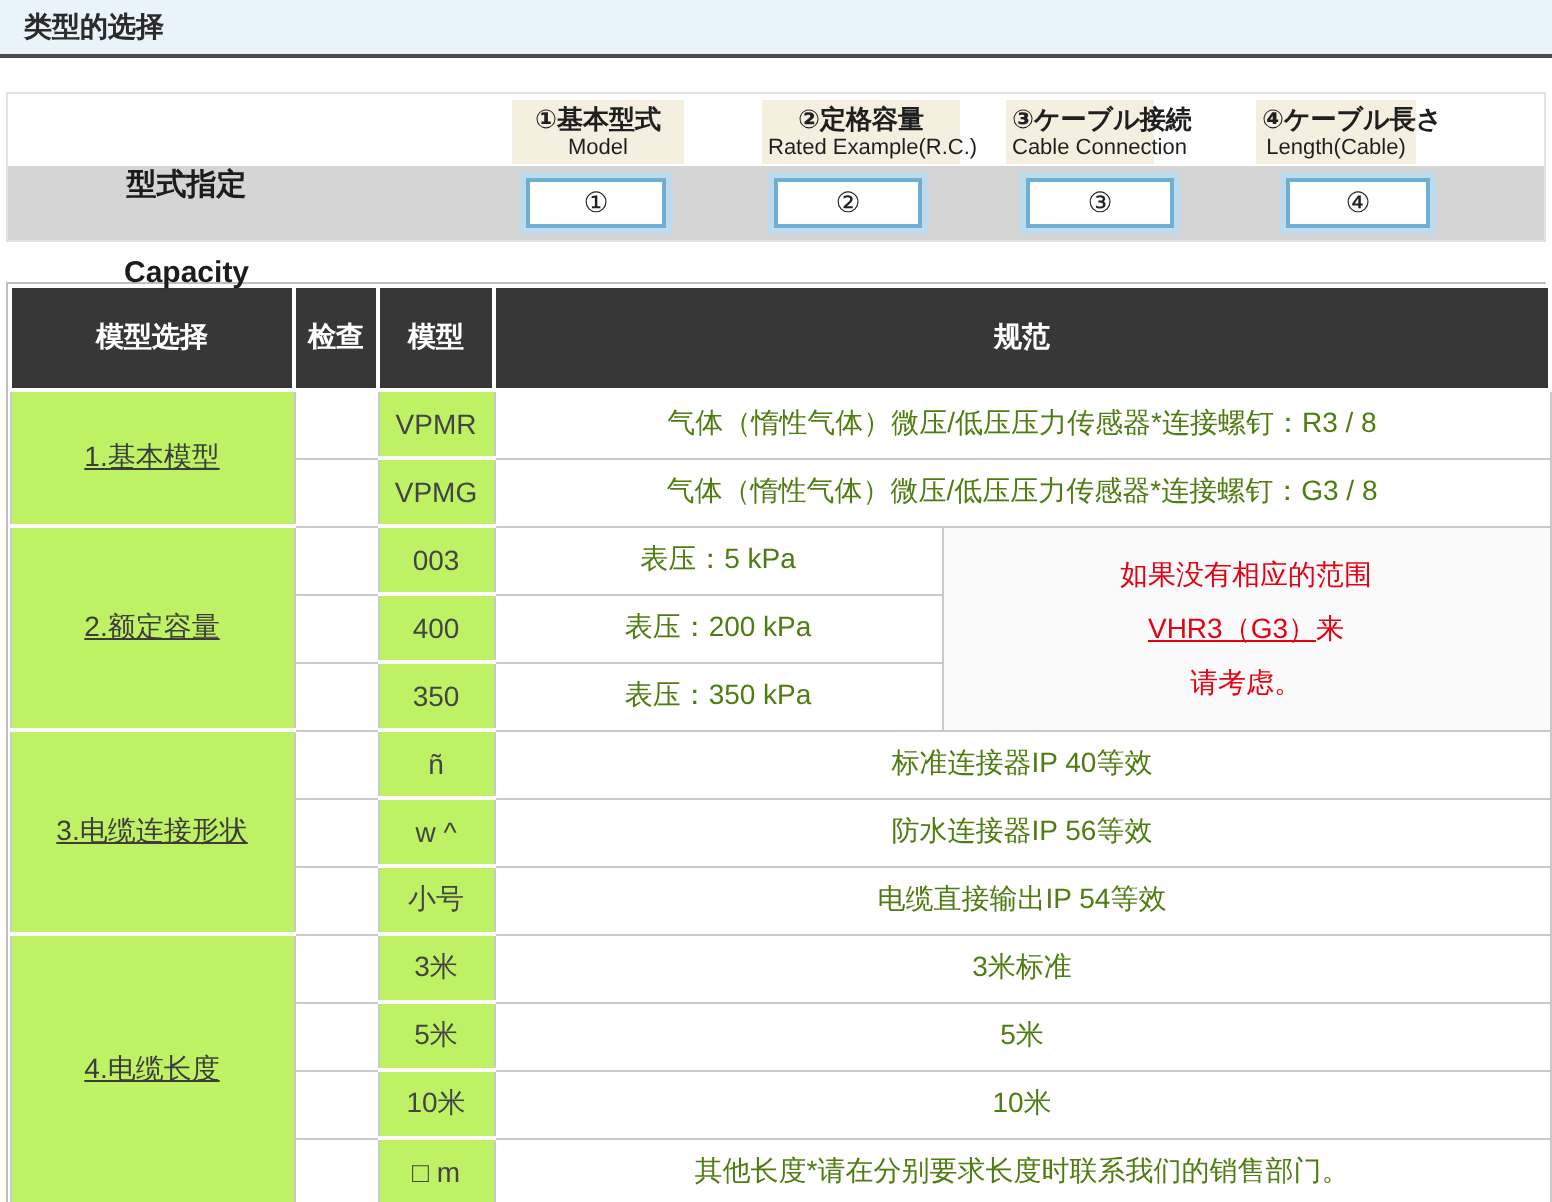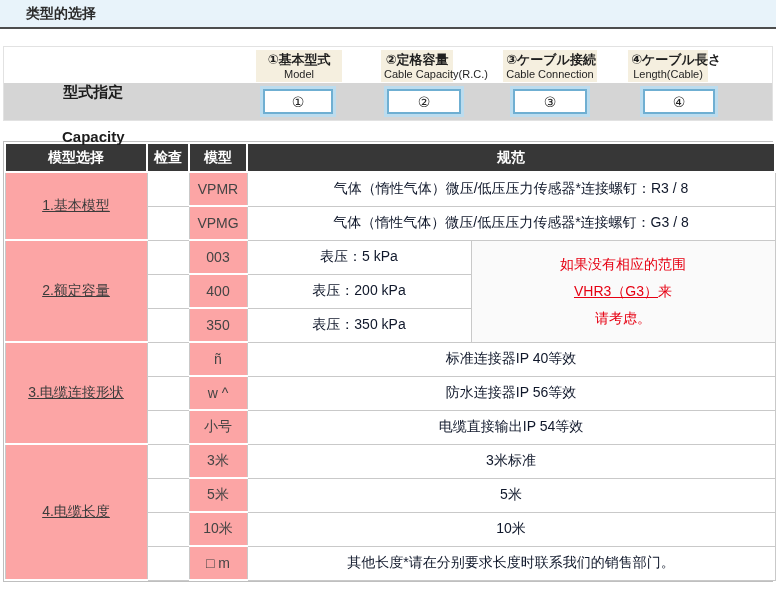--- a/index.html
+++ b/index.html
@@ -2,82 +2,82 @@
 <html><head>
 <meta charset="utf-8">
 <style>
   * { margin:0; padding:0; box-sizing:border-box; }
   html,body { width:776px; height:601px; background:#fff;
     font-family:"Liberation Sans","DejaVu Sans",sans-serif; color:#333; }
 
   
   .title-bar { width:776px; height:29px; background:#e8f3fa;
     border-bottom:2px solid #4d4d4d; display:flex; align-items:center;
-    padding-left:26px; }
+    padding-left:12px; }
   .title-bar h1 { font-size:14px; font-weight:bold; color:#2b2b2b; }
 
   
   .selector { position:relative; width:770px; margin:17px 21px 0 3px;
     border:1px solid #e2e2e2; }
   .sel-head { position:relative; height:36px; background:#fff; }
   .sel-col { position:absolute; top:3px; height:32px; background:#f5efdf;
     text-align:center; padding:1px 3px; }
   .sel-col .t { font-size:13px; font-weight:bold; color:#1f1f1f; line-height:17px; white-space:nowrap;}
   .sel-col .s { font-size:11px; color:#1f1f1f; line-height:13px; white-space:nowrap;}
   .c1 { left:252px; width:86px; }
-  .c2 { left:377px; width:72px; }
-  .c3 { left:499px; width:94px; }
+  .c2 { left:377px; width:99px; }
+  .c3 { left:499px; width:74px; }
   .c4 { left:624px; width:80px; }
 
   .sel-example { position:relative; height:37px; background:#d5d5d5; }
   .ex-label { position:absolute; left:58px; top:0; height:37px;
     display:flex; align-items:center; gap:26px; font-size:15px;
     font-weight:bold; color:#1c1c1c;flex-direction:column; }
   .strip { position:absolute; top:3px; height:31px; background:#bcdcee; padding:3px; }
   .strip .box { width:100%; height:100%; background:#fff;
     border:2px solid #6fafd2; display:flex; align-items:center;
     justify-content:center; font-size:14px; color:#222; }
   .s1 { left:256px; width:76px; }
   .s2 { left:380px; width:80px; }
   .s3 { left:506px; width:80px; }
   .s4 { left:636px; width:78px; }
 
   
   .table-wrap { width:770px; margin:20px 3px 0 3px; border:1px solid #bfbfbf; }
   table { width:100%; border-collapse:collapse; table-layout:fixed; }
   th { background:#373737; color:#fff; font-size:14px; font-weight:bold;
-    border:2px solid #fff; height:29px; text-align:center;margin-top:36px; }
+    border:2px solid #fff; height:52px; text-align:center;margin-top:36px; }
   td { font-size:14px; text-align:center; vertical-align:middle;
     border:1px solid #c9c9c9; height:34px; }
-  td.blue { background:#fca5a5; color:#3c3c3c;
+  td.blue { background:#bef264; color:#3c3c3c;
     border-top:2px solid #0c4a6e; border-bottom:2px solid #fff; }
   td.group { font-size:14px;text-decoration:underline; }
   td.model { font-size:14px; color:#444; }
   td.check { background:#fff; }
-  td.spec { background:#fff; color:#0f172a; }
+  td.spec { background:#fff; color:#4d7c0f; }
   td.note { background:#fafafa; color:#e60012; font-weight:normal;
     font-size:14px; line-height:27px; }
   td.note .lnk { text-decoration:underline; cursor:pointer; }
 </style>
 </head>
 <body>
 
 <div class="title-bar">
   <h1>类型的选择</h1>
 </div>
 
 <div class="selector">
   <div class="sel-head">
     <div class="sel-col c1">
       <div class="t">①基本型式</div>
       <div class="s">Model</div>
     </div>
     <div class="sel-col c2">
       <div class="t">②定格容量</div>
-      <div class="s">Cable Capacity(R.C.)</div>
+      <div class="s">Rated Example(R.C.)</div>
     </div>
     <div class="sel-col c3">
       <div class="t">③ケーブル接続</div>
       <div class="s">Cable Connection</div>
     </div>
     <div class="sel-col c4">
       <div class="t">④ケーブル長さ</div>
       <div class="s">Length(Cable)</div>
     </div>
   </div>

